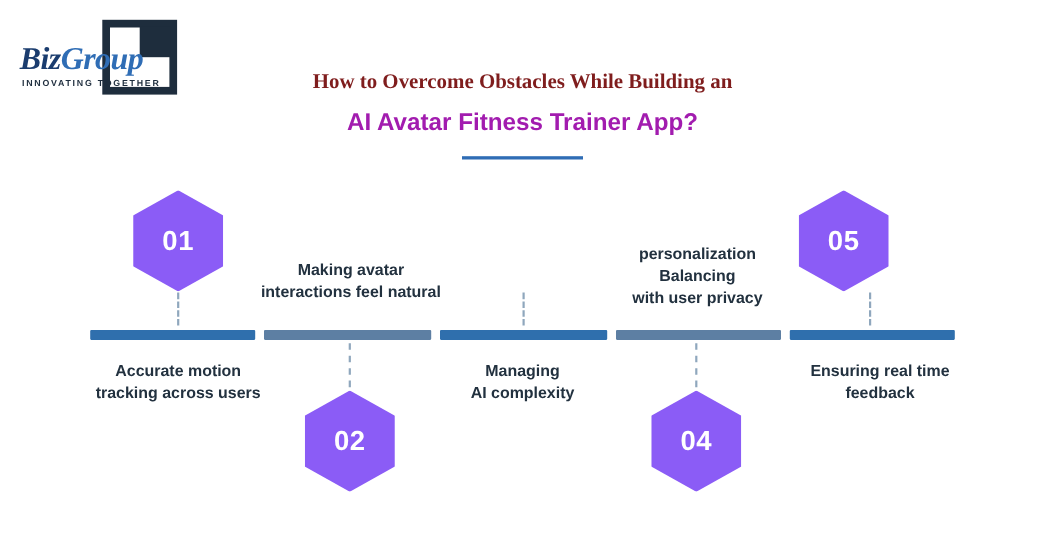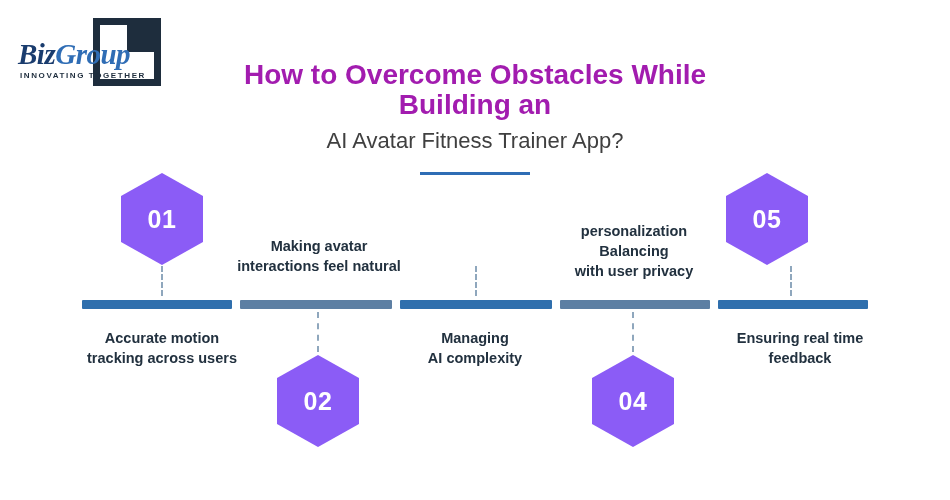--- a/index.html
+++ b/index.html
@@ -75,29 +75,30 @@
 
   
   .heading {
     position: absolute;
     left: 195px;
     top: 60px;
     width: 560px;
     text-align: center;
   }
   .heading-line1 {
-    font-size: 28px;
-    font-weight: bold;
-    color: #a21caf;
+    font-size: 19px;
+    font-weight: bold;
+    color: #7f1d1d;
     line-height: 30px;
+    font-family: Liberation Serif, serif;
   }
   .heading-line2 {
     font-size: 22px;
-    font-weight: normal;
-    color: #404040;
+    font-weight: bold;
+    color: #a21caf;
     line-height: 30px;
     margin-top: 6px;
   }
   .heading-rule {
     width: 110px;
     height: 3px;
     background: #2f6db5;
     margin: 16px auto 0 auto;
   }
 

